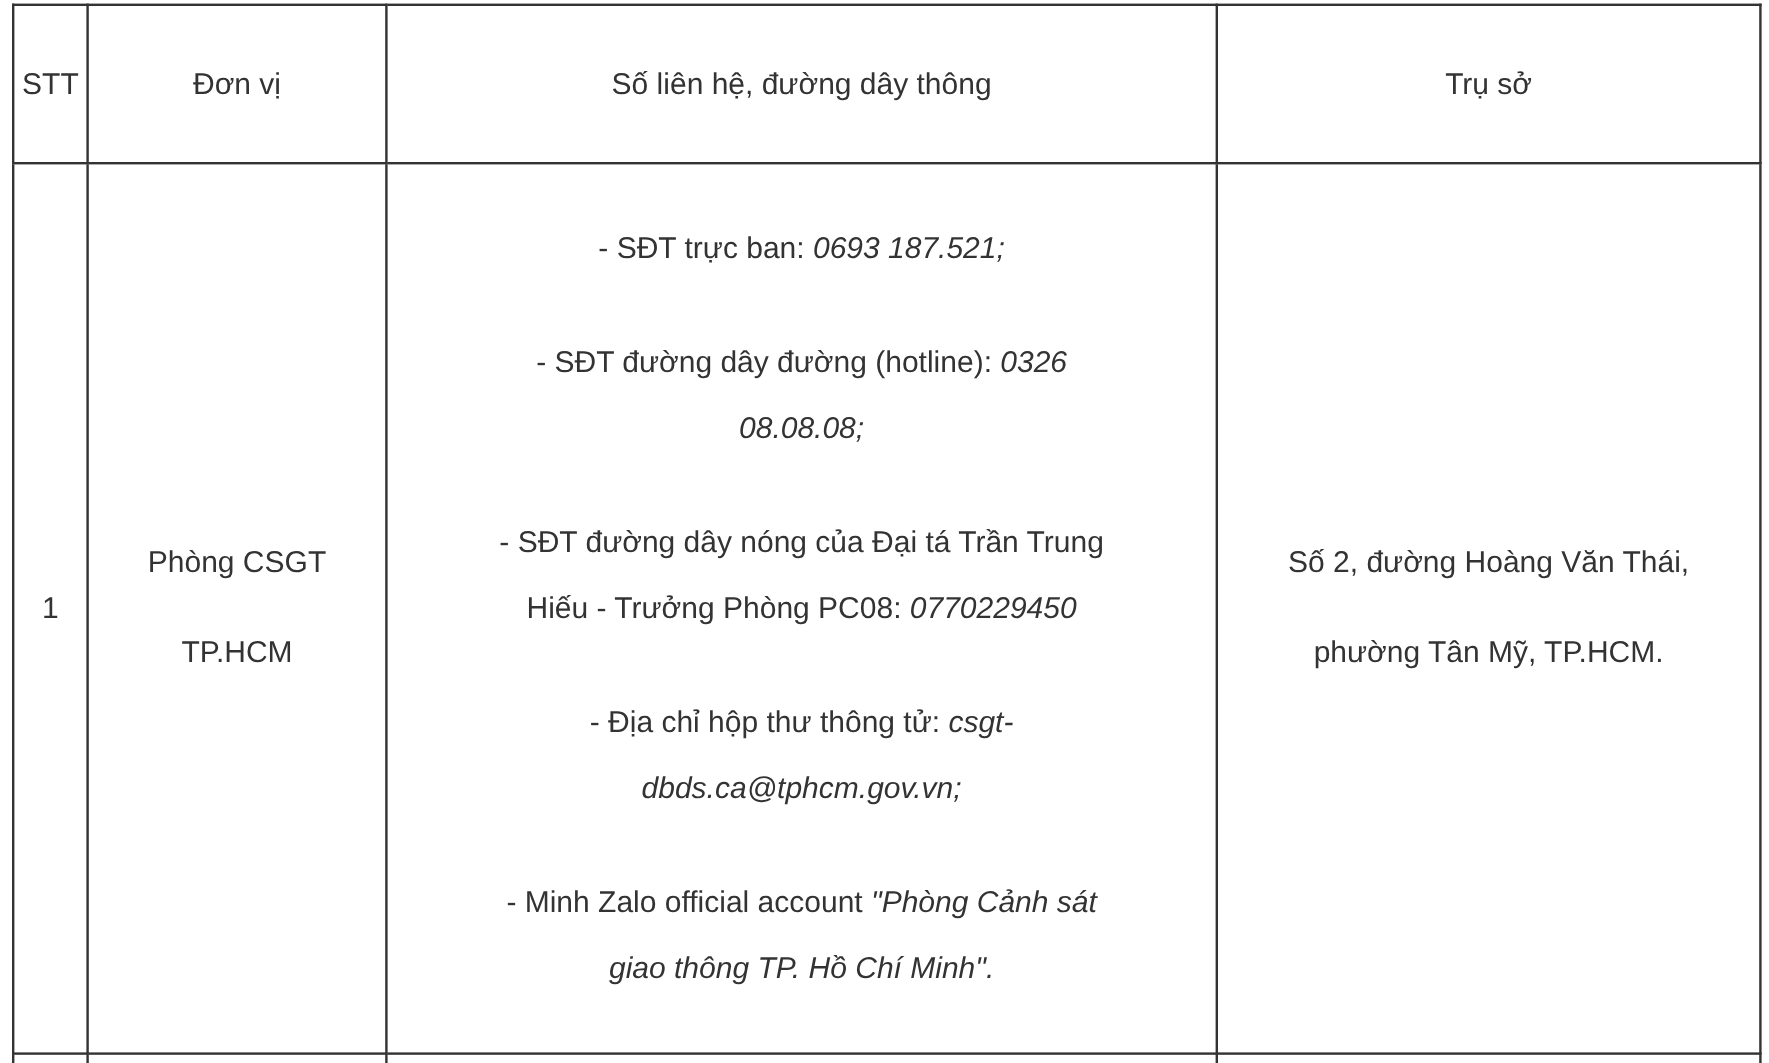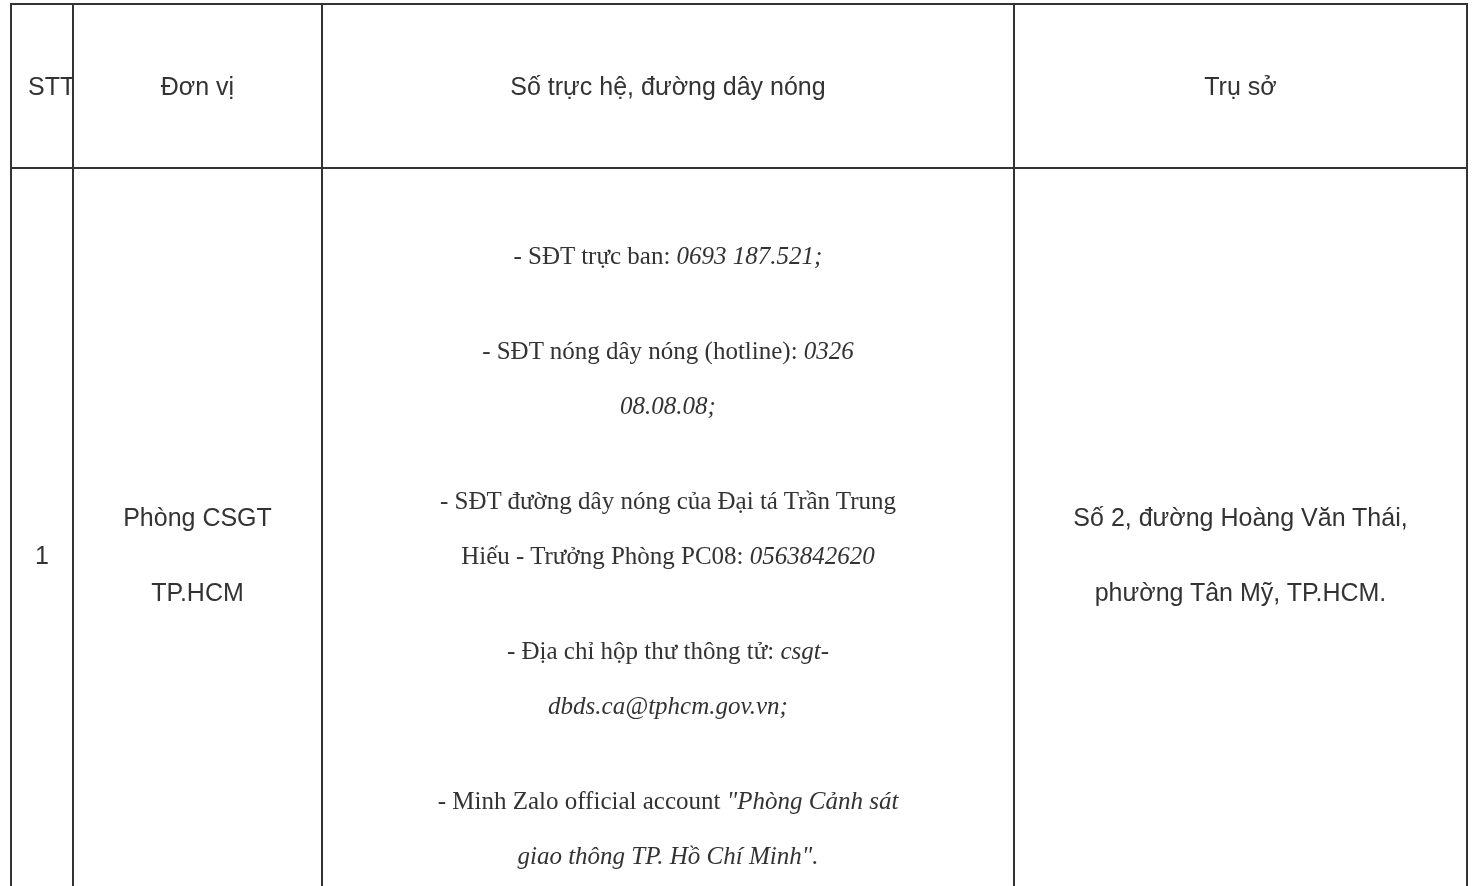--- a/index.html
+++ b/index.html
@@ -25,21 +25,21 @@
     table-layout: fixed;
   }
   .contact-table th,
   .contact-table td {
     border: 2px solid #333333;
     font-weight: 400;
     text-align: center;
     vertical-align: middle;
     font-size: 25px;
     color: #333333;
-    padding: 16px;
+    padding: 0;
     overflow: hidden;
   }
   .contact-table thead th {
     height: 130px;
     line-height: 30px;
   }
   tr.main-row > td {
     height: 740px;
   }
   td.c-stt {
@@ -51,21 +51,20 @@
     white-space: pre-line;
     padding: 0 16px;
   }
   td.c-contact {
     padding: 0 6px;
   }
   .contact-line {
     margin: 40px 0;
     line-height: 55px;
     white-space: pre-line;
-    font-family: Liberation Serif, serif;
   }
   .it {
     font-style: italic;
   }
   tr.stub-row > td {
     height: 60px;
   }
 </style>
 </head>
 <body>
@@ -75,35 +74,35 @@
     <colgroup>
       <col style="width:62px">
       <col style="width:249px">
       <col style="width:692px">
       <col>
     </colgroup>
     <thead>
       <tr>
         <th>STT</th>
         <th>Đơn vị</th>
-        <th>Số trực hệ, đường dây nóng</th>
+        <th>Số liên hệ, đường dây thông</th>
         <th>Trụ sở</th>
       </tr>
     </thead>
     <tbody>
       <tr class="main-row">
         <td class="c-stt">1</td>
         <td class="c-donvi">Phòng CSGT
 TP.HCM</td>
         <td class="c-contact">
           <p class="contact-line"><span>- SĐT trực ban: </span><span class="it">0693 187.521;</span></p>
-          <p class="contact-line"><span>- SĐT nóng dây nóng (hotline): </span><span class="it">0326
+          <p class="contact-line"><span>- SĐT đường dây đường (hotline): </span><span class="it">0326
 08.08.08;</span></p>
           <p class="contact-line"><span>- SĐT đường dây nóng của Đại tá Trần Trung
-Hiếu - Trưởng Phòng PC08: </span><span class="it">0563842620</span></p>
+Hiếu - Trưởng Phòng PC08: </span><span class="it">0770229450</span></p>
           <p class="contact-line"><span>- Địa chỉ hộp thư thông tử: </span><span class="it">csgt-
 dbds.ca@tphcm.gov.vn;</span></p>
           <p class="contact-line"><span>- Minh Zalo official account </span><span class="it">"Phòng Cảnh sát
 giao thông TP. Hồ Chí Minh".</span></p>
         </td>
         <td class="c-truso">Số 2, đường Hoàng Văn Thái,
 phường Tân Mỹ, TP.HCM.</td>
       </tr>
       <tr class="stub-row">
         <td></td>

